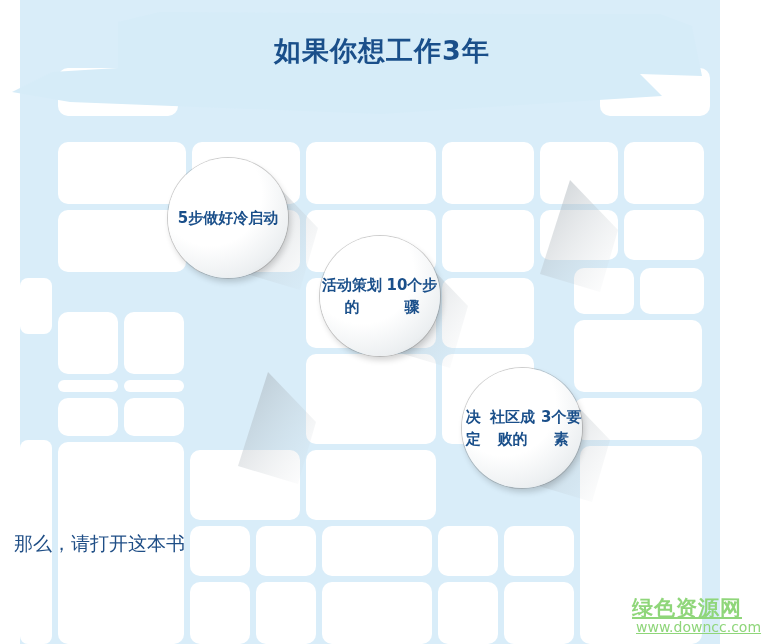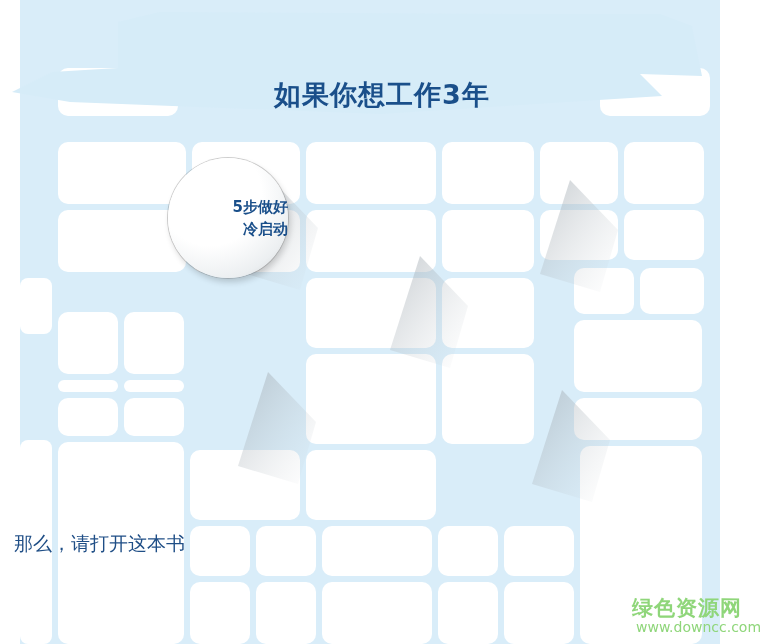--- a/index.html
+++ b/index.html
@@ -2,36 +2,36 @@
 <html><head>
 <meta charset="utf-8">
 <style>
   html, body { margin:0; padding:0; }
   body { width:764px; height:644px; background:#ffffff; overflow:hidden; position:relative;
          font-family: "DejaVu Sans", "Liberation Sans", sans-serif; }
   .canvas { position:absolute; left:0; top:0; width:764px; height:644px; }
   .grid { position:absolute; left:0; top:0; }
   .banner { position:absolute; left:0; top:0; }
   .title { position:absolute; left:0; width:764px; text-align:center; color:#1a4f8a;
-           font-weight:bold; font-size:27px; letter-spacing:1px; line-height:34px;margin-top:44px; }
+           font-weight:bold; font-size:27px; letter-spacing:1px; line-height:34px; }
   .title.l1 { top:34px; }
   .title.l2 { top:72px; }
   .bubble { position:absolute; width:120px; height:120px; border-radius:50%;
             background: radial-gradient(circle at 35% 30%, #ffffff 0%, #ffffff 45%, #eceff1 75%, #c9cdd1 100%);
             box-shadow: 0 0 0 1px rgba(120,120,120,0.35), 2px 4px 6px rgba(0,0,0,0.18);
-            display:flex; flex-direction:column; align-items:flex-end; justify-content:center;
+            display:flex; flex-direction:row; align-items:center; justify-content:center;
             color:#1a4f8a; font-weight:bold; font-size:15px; line-height:22px; text-align:center; z-index:3; }
   .shadow { position:absolute; z-index:2; }
   .bubble span { display:block; }
   .footer { position:absolute; left:0; width:764px; text-align:left; color:#1f4e86;
             font-size:19px; line-height:26px; z-index:4;padding-left:14px; }
   .footer.f1 { top:530px; }
   .footer.f2 { top:560px; }
   .footer.f3 { top:589px; }
-  .wm { position:absolute; color:#8fd67a; z-index:5; }
+  .wm { position:absolute; color:#8fd67a; z-index:5;text-decoration:underline; }
   .wm.name { left:632px; top:594px; font-size:21px; font-weight:bold; letter-spacing:1px; }
   .wm.url { left:636px; top:619px; font-size:14px; }
 </style>
 </head>
 <body>
 
 <div class="canvas">
 
   <svg class="grid" width="764" height="644">
     <rect x="20" y="0" width="700" height="644" fill="#d9edf9"></rect>
@@ -106,18 +106,27 @@
     <polygon points="570,180 618,230 600,292 540,274" fill="url(#sg)"></polygon>
     <polygon points="420,256 468,306 450,368 390,350" fill="url(#sg)"></polygon>
     <polygon points="268,372 316,422 298,484 238,466" fill="url(#sg)"></polygon>
     <polygon points="562,390 610,440 592,502 532,484" fill="url(#sg)"></polygon>
   </svg>
 
   <div class="bubble" style="left:168px;top:158px;">
     <span>5步做好</span>
     <span>冷启动</span>
   </div>
+  <div class="bubble" style="left:320px;top:236px;">
+    <span>活动策划的</span>
+    <span>10个步骤</span>
+  </div>
+  <div class="bubble" style="left:462px;top:368px;">
+    <span>决定</span>
+    <span>社区成败的</span>
+    <span>3个要素</span>
+  </div>
 
   <div class="footer f1">那么，请打开这本书</div>
 
   <div class="wm name">绿色资源网</div>
   <div class="wm url">www.downcc.com</div>
 </div>
 
 </body></html>

